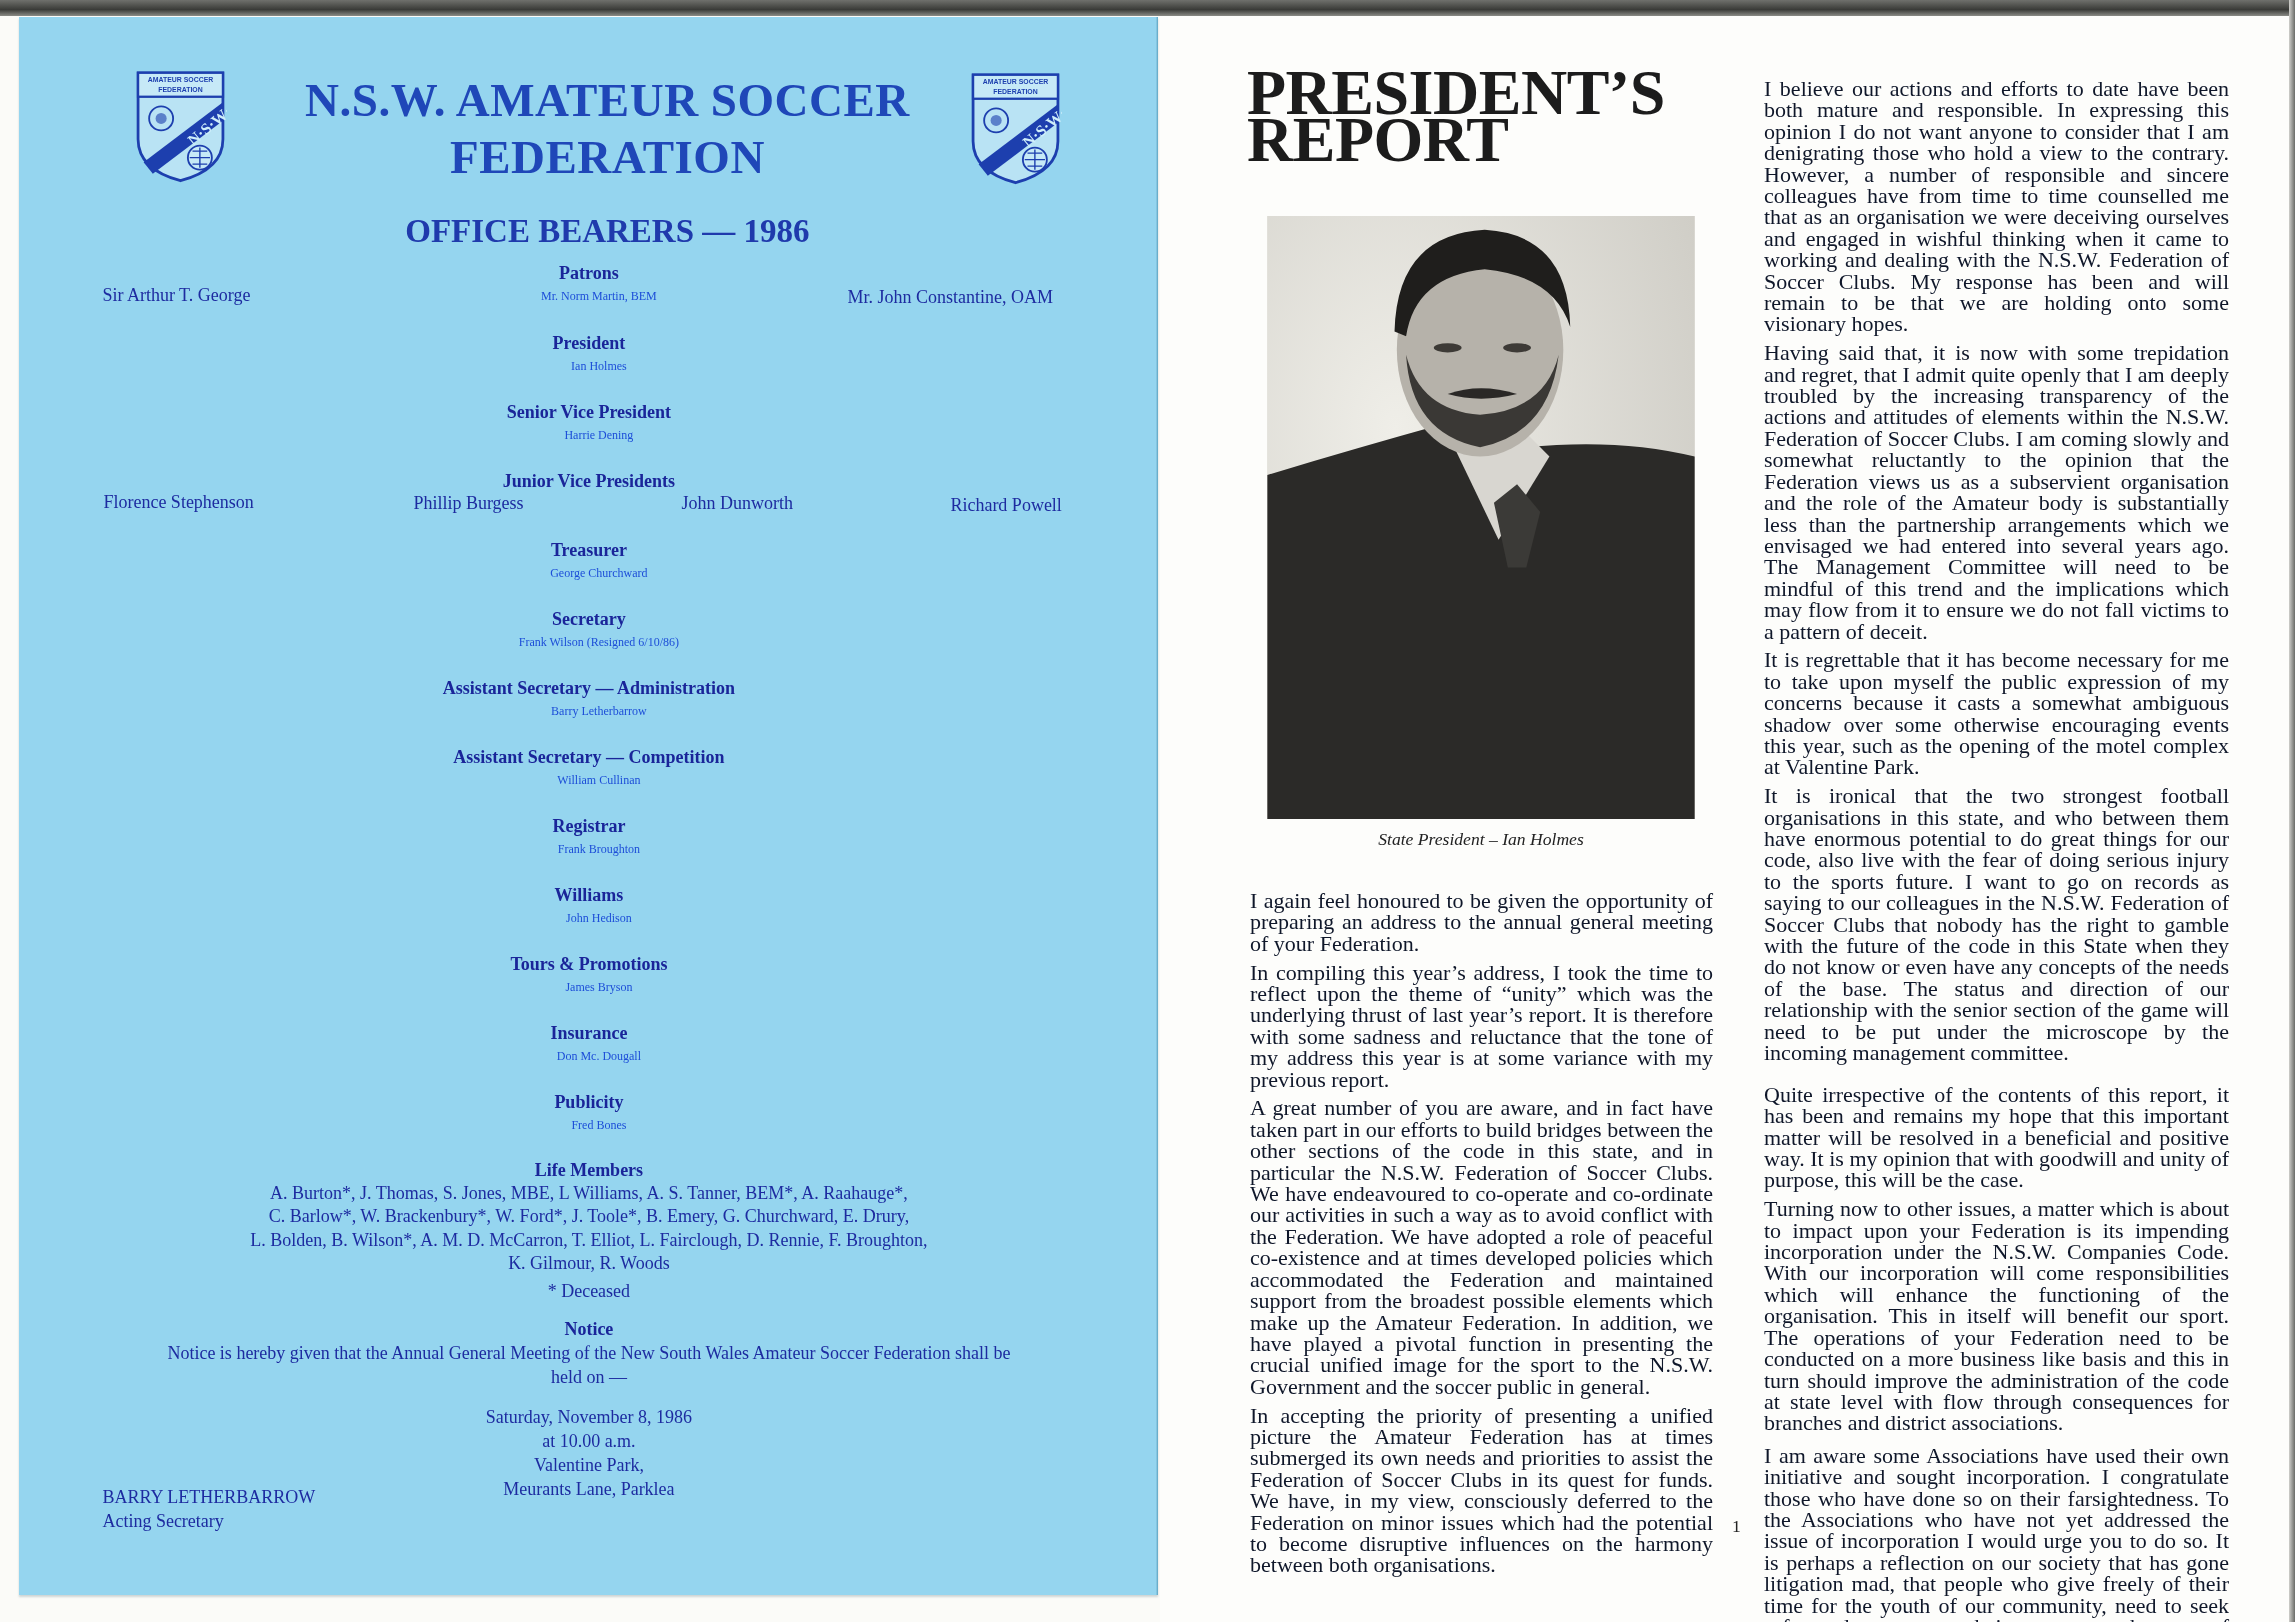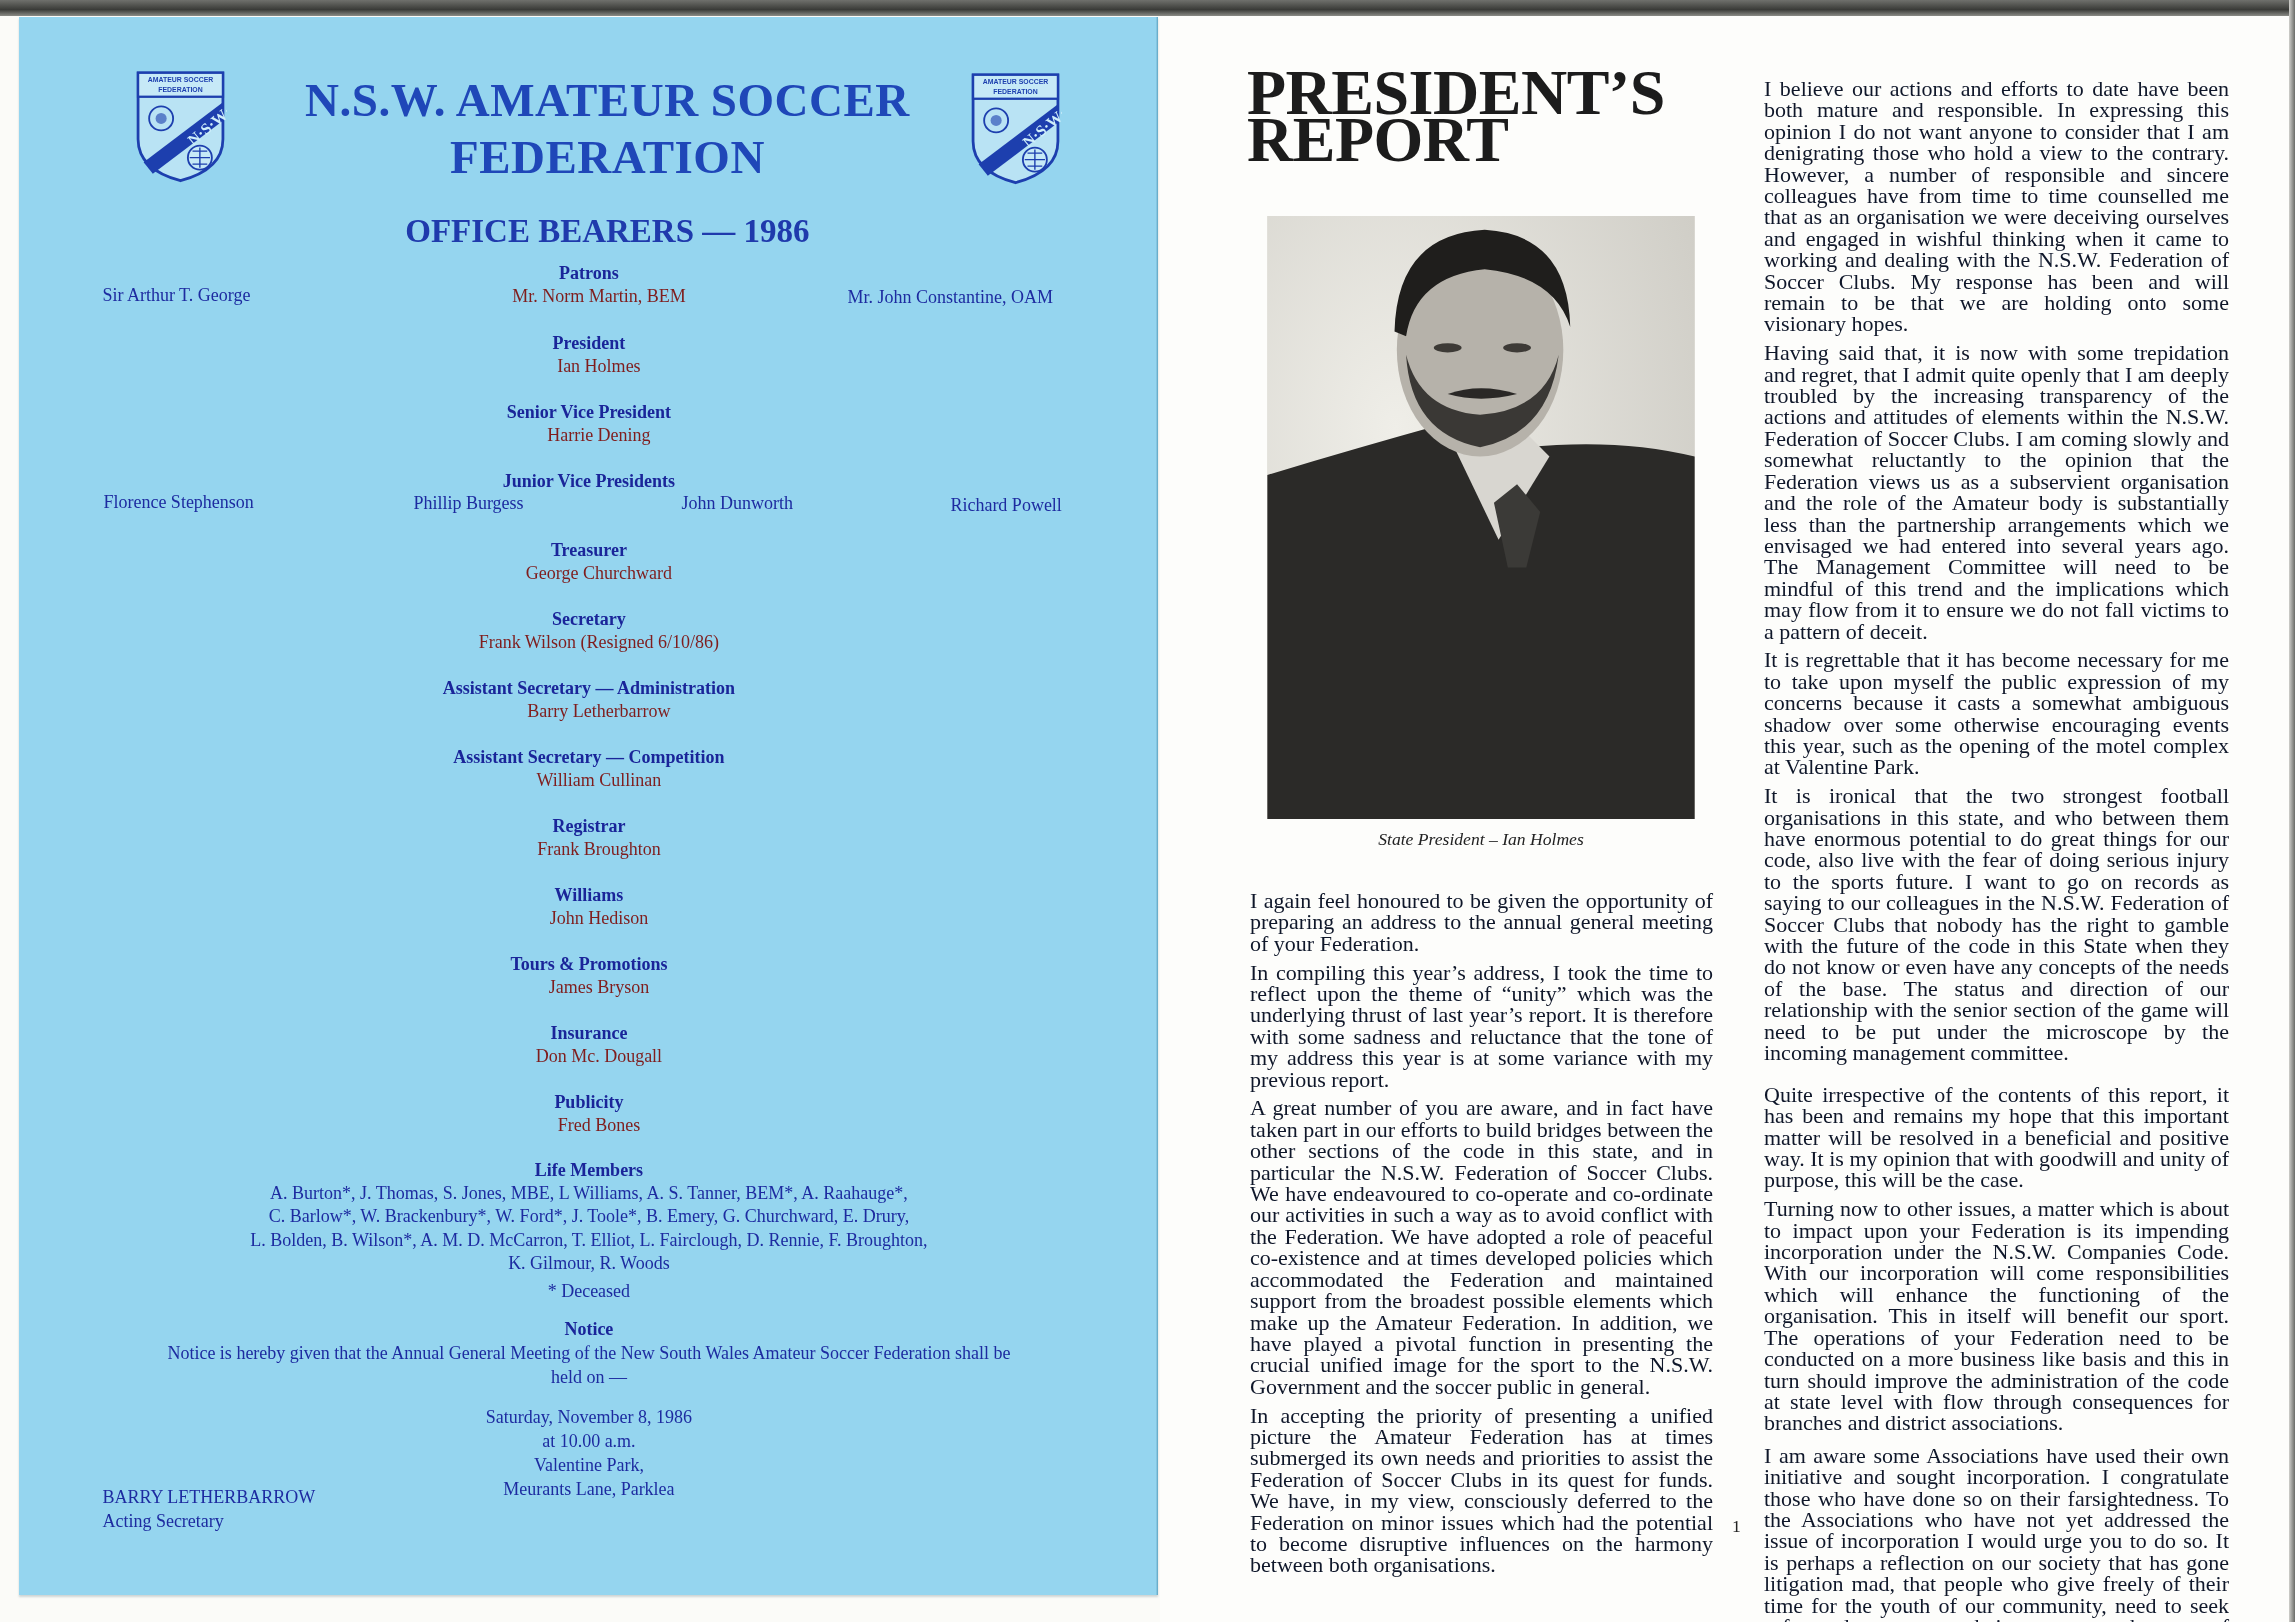--- a/index.html
+++ b/index.html
@@ -35,21 +35,21 @@
   }
   .ob-title {
     position: absolute; left: 218px; width: 740px; top: 193px;
     text-align: center; font-weight: bold; font-size: 33px; line-height: 42px;
     color: #1f3aac;
   }
   .role-block {
     position: absolute; left: 0; width: 1139px; text-align: center;
   }
   .role-heading { font-weight: bold; font-size: 18px; line-height: 23px; color: #1a2599; }
-  .role-name { font-size: 18px; line-height: 23px; color: #7f1d1d; padding-left: 20px; }
+  .role-name { font-size: 12px; line-height: 23px; color: #1d4ed8; padding-left: 20px; }
   .side-name {
     position: absolute; font-size: 18px; line-height: 23px; color: #1d2ba0; white-space: nowrap;
   }
   .life-list { font-size: 18px; line-height: 23.6px; color: #1d2ba0; }
   .notice-text { font-size: 18px; line-height: 24px; color: #1d2ba0; text-align: center; }
   .signoff {
     position: absolute; left: 83px; top: 1468px; font-size: 18px; line-height: 24px; color: #1d2ba0;
   }
   
   .white-page {

